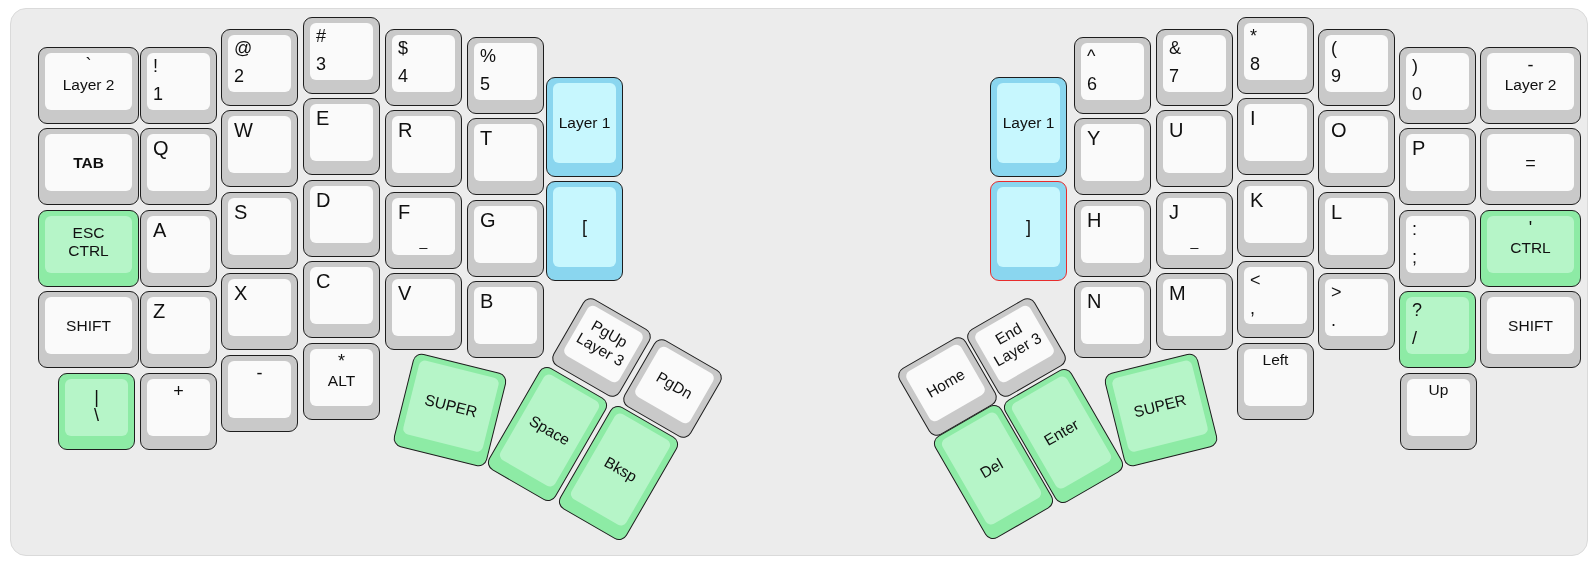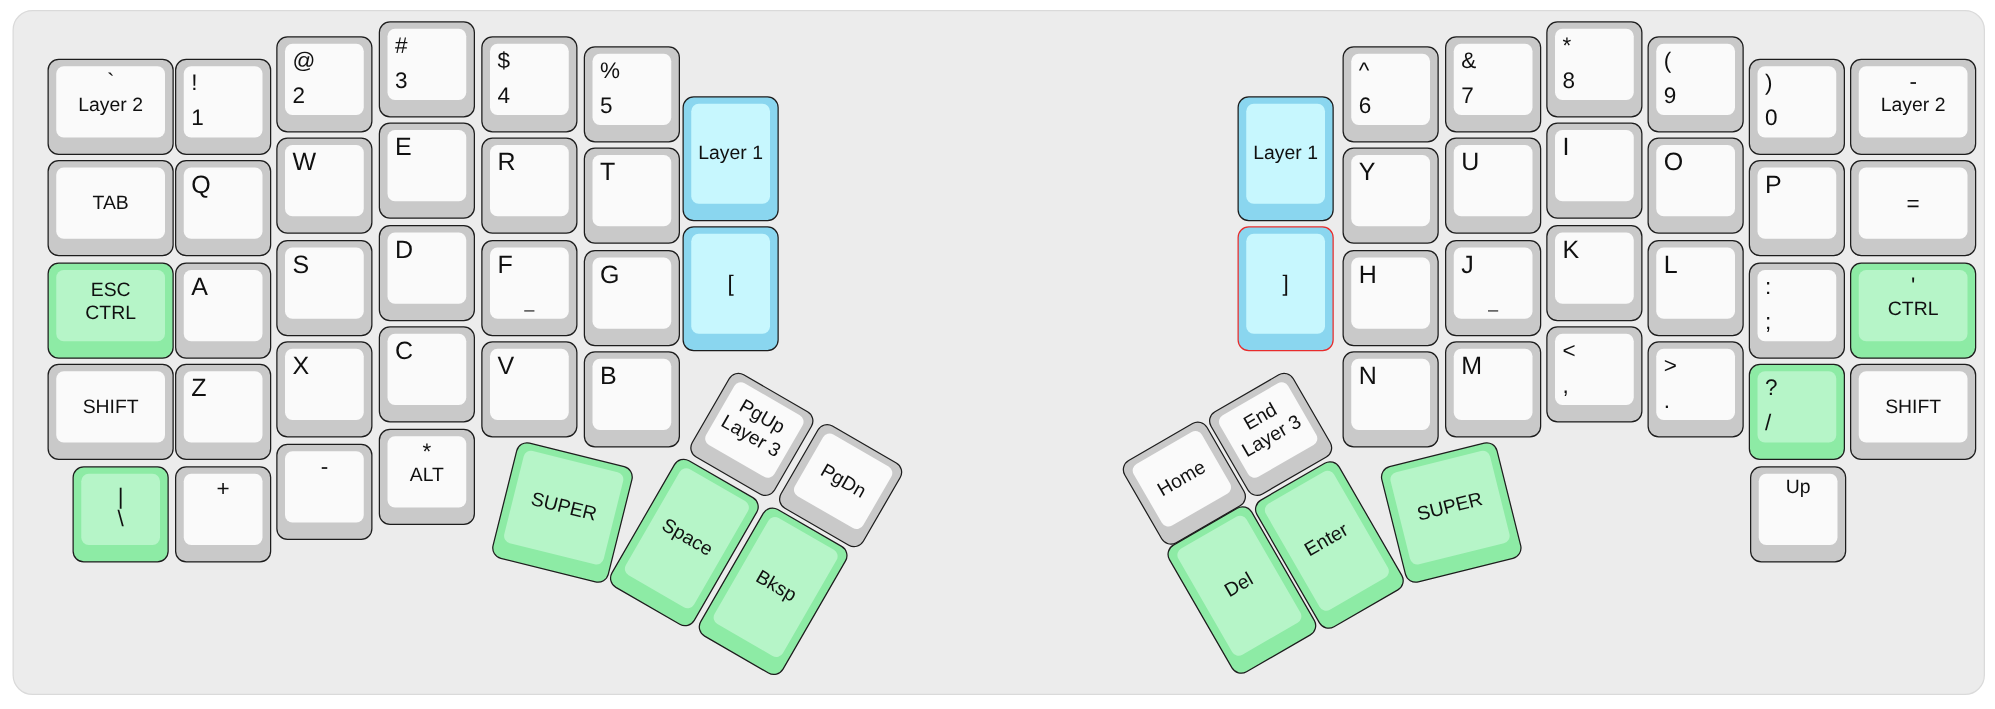--- a/index.html
+++ b/index.html
@@ -33,21 +33,21 @@
 
 <div id="stage">
   <div id="panel"></div>
   <div id="board">
       <div class="key gray" style="width: 101px; height: 77px; left: 38px; top: 47px;">
         <div class="cap">
           <span class="lg tc sym">`</span>
           <span class="lg mc word">Layer 2</span>
         </div>
       </div>
-      <div class="key gray" style="width: 101px; height: 77px; left: 38px; top: 128px;">
+      <div class="key gray" style="width: 101px; height: 77px; left: 38px; top: 128px; font-weight: bold;">
         <div class="cap">
           <span class="lg c word">TAB</span>
         </div>
       </div>
       <div class="key green" style="width: 101px; height: 77px; left: 38px; top: 210px;">
         <div class="cap">
           <span class="lg ca word">ESC</span>
           <span class="lg cb word">CTRL</span>
         </div>
       </div>
@@ -286,20 +286,25 @@
       </div>
       <div class="key gray" style="width: 77px; height: 77px; left: 1237px; top: 180px;">
         <div class="cap">
           <span class="lg tl lt">K</span>
         </div>
       </div>
       <div class="key gray" style="width: 77px; height: 77px; left: 1237px; top: 261px;">
         <div class="cap">
           <span class="lg tl sym">&lt;</span>
           <span class="lg ml sym">,</span>
+        </div>
+      </div>
+      <div class="key gray" style="width: 77px; height: 77px; left: 1237px; top: 343px;">
+        <div class="cap">
+          <span class="lg tc word">Left</span>
         </div>
       </div>
       <div class="key gray" style="width: 77px; height: 77px; left: 1318px; top: 29px;">
         <div class="cap">
           <span class="lg tl sym">(</span>
           <span class="lg ml sym">9</span>
         </div>
       </div>
       <div class="key gray" style="width: 77px; height: 77px; left: 1318px; top: 110px;">
         <div class="cap">

